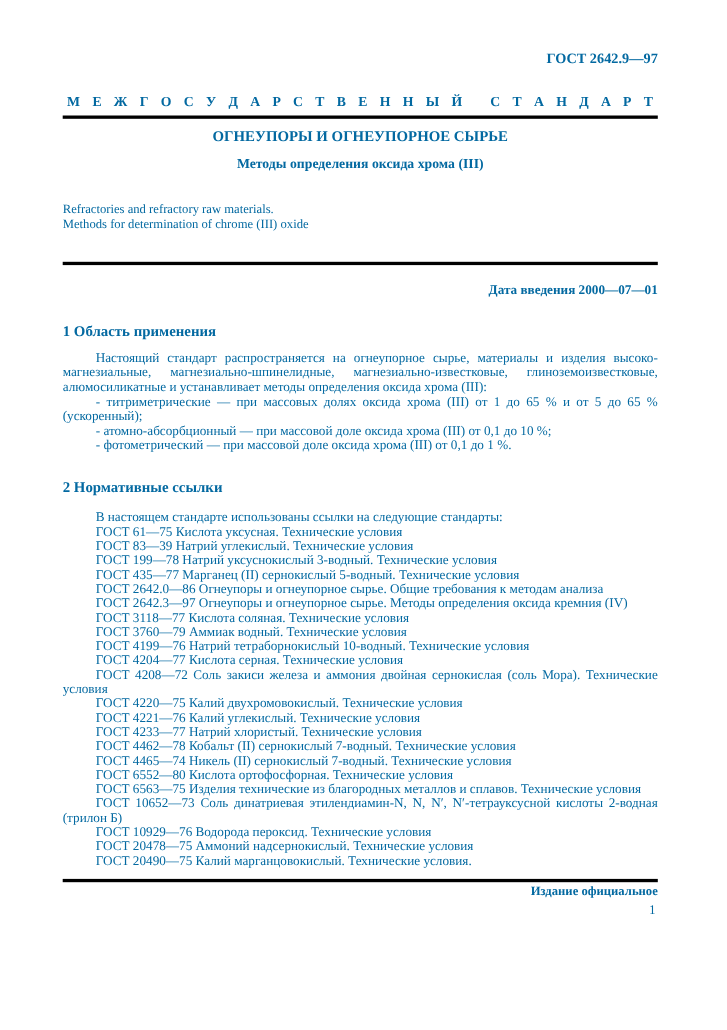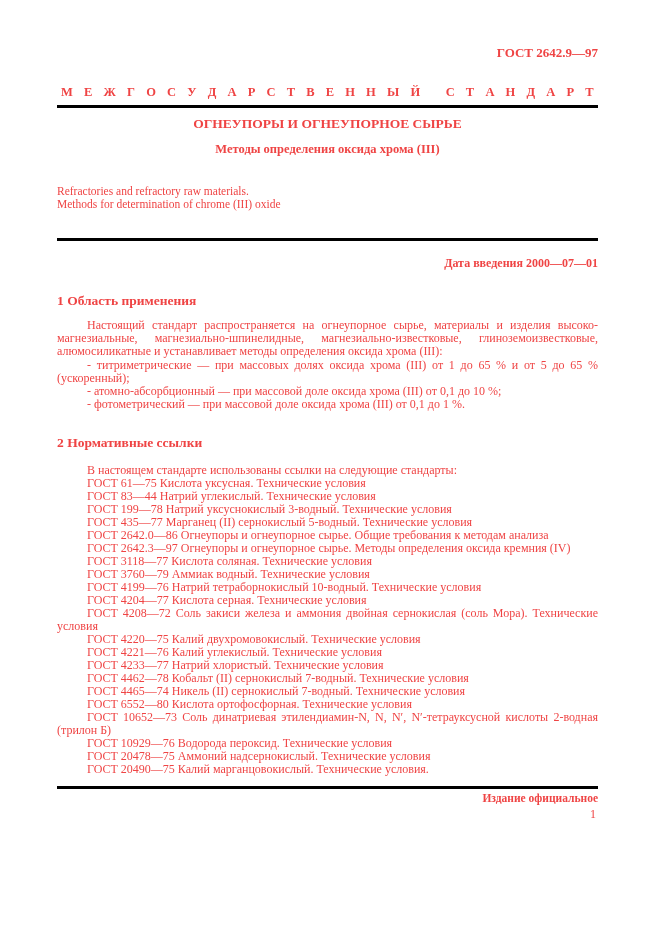--- a/index.html
+++ b/index.html
@@ -2,21 +2,21 @@
 <html lang="ru"><head>
 <meta charset="utf-8">
 <style>
   html,body{margin:0;padding:0;background:#ffffff;}
   .page{
     position:relative;
     width:661px;height:936px;
     box-sizing:border-box;
     padding:46px 63px 0 57px;
     background:#ffffff;
-    color:#ef4444;
+    color:#0369a1;
     font-family:"Liberation Serif","DejaVu Serif",serif;
     overflow:hidden;
   }
   .doc-number{font-size:13px;line-height:14px;font-weight:bold;text-align:right;}
   .letterspread{
     margin-top:25px;
     display:flex;justify-content:space-between;
     font-size:12.5px;line-height:15px;font-weight:bold;
     padding:0 4px;
   }
@@ -102,36 +102,37 @@
     <div class="para">- титриметрические — при массовых долях оксида хрома (III) от 1 до 65 % и от 5 до 65 % (ускоренный);</div>
     <div class="para">- атомно-абсорбционный — при массовой доле оксида хрома (III) от 0,1 до 10 %;</div>
     <div class="para">- фотометрический — при массовой доле оксида хрома (III) от 0,1 до 1 %.</div>
   </div>
 
   <div class="h-section h2">2 Нормативные ссылки</div>
 
   <div class="refs-block">
     <div class="ref-line">В настоящем стандарте использованы ссылки на следующие стандарты:</div>
     <div class="ref-line">ГОСТ 61—75 Кислота уксусная. Технические условия</div>
-    <div class="ref-line">ГОСТ 83—44 Натрий углекислый. Технические условия</div>
+    <div class="ref-line">ГОСТ 83—39 Натрий углекислый. Технические условия</div>
     <div class="ref-line">ГОСТ 199—78 Натрий уксуснокислый 3-водный. Технические условия</div>
     <div class="ref-line">ГОСТ 435—77 Марганец (II) сернокислый 5-водный. Технические условия</div>
     <div class="ref-line">ГОСТ 2642.0—86 Огнеупоры и огнеупорное сырье. Общие требования к методам анализа</div>
     <div class="ref-line">ГОСТ 2642.3—97 Огнеупоры и огнеупорное сырье. Методы определения оксида кремния (IV)</div>
     <div class="ref-line">ГОСТ 3118—77 Кислота соляная. Технические условия</div>
     <div class="ref-line">ГОСТ 3760—79 Аммиак водный. Технические условия</div>
     <div class="ref-line">ГОСТ 4199—76 Натрий тетраборнокислый 10-водный. Технические условия</div>
     <div class="ref-line">ГОСТ 4204—77 Кислота серная. Технические условия</div>
     <div class="ref-line">ГОСТ 4208—72 Соль закиси железа и аммония двойная сернокислая (соль Мора). Технические условия</div>
     <div class="ref-line">ГОСТ 4220—75 Калий двухромовокислый. Технические условия</div>
     <div class="ref-line">ГОСТ 4221—76 Калий углекислый. Технические условия</div>
     <div class="ref-line">ГОСТ 4233—77 Натрий хлористый. Технические условия</div>
     <div class="ref-line">ГОСТ 4462—78 Кобальт (II) сернокислый 7-водный. Технические условия</div>
     <div class="ref-line">ГОСТ 4465—74 Никель (II) сернокислый 7-водный. Технические условия</div>
     <div class="ref-line">ГОСТ 6552—80 Кислота ортофосфорная. Технические условия</div>
+    <div class="ref-line">ГОСТ 6563—75 Изделия технические из благородных металлов и сплавов. Технические условия</div>
     <div class="ref-line">ГОСТ 10652—73 Соль динатриевая этилендиамин-N, N, N′, N′-тетрауксусной кислоты 2-водная (трилон Б)</div>
     <div class="ref-line">ГОСТ 10929—76 Водорода пероксид. Технические условия</div>
     <div class="ref-line">ГОСТ 20478—75 Аммоний надсернокислый. Технические условия</div>
     <div class="ref-line">ГОСТ 20490—75 Калий марганцовокислый. Технические условия.</div>
   </div>
 
   <div class="rule rule-footer"></div>
   <div class="edition-note">Издание официальное</div>
   <div class="page-number">1</div>
 

